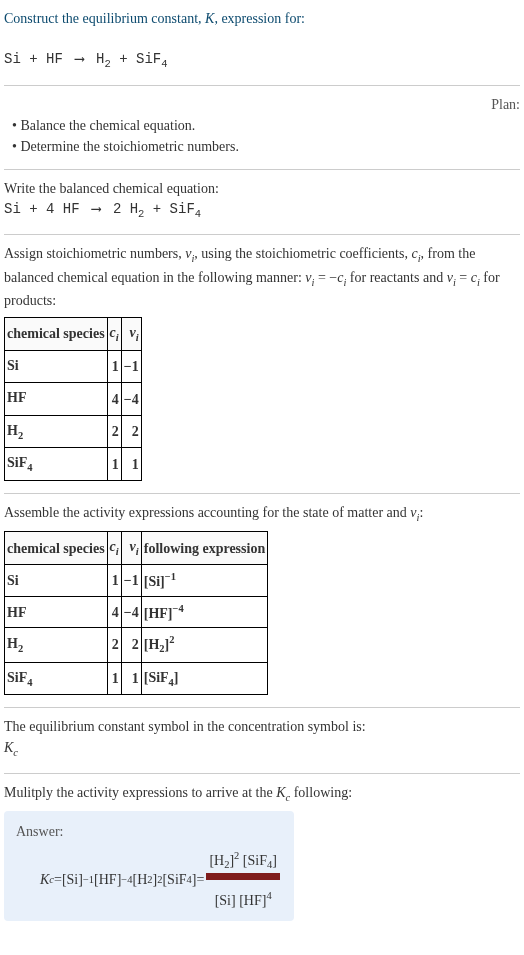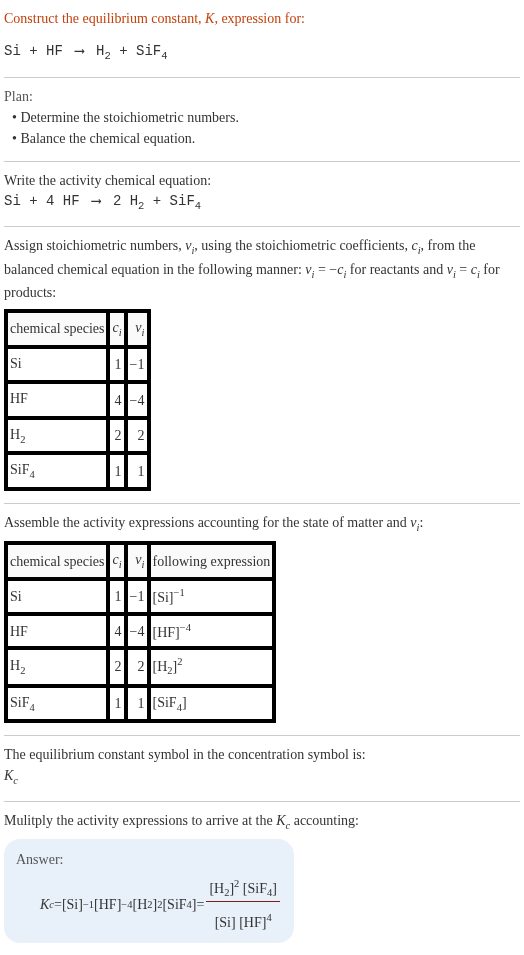--- a/index.html
+++ b/index.html
@@ -7,56 +7,56 @@
       font-family: Georgia, 'Times New Roman', serif;
       font-size: 14px;
       line-height: 1.5;
       color: #333;
       background: #fff;
       width: 524px;
       padding: 8px 4px;
     }
     .section { margin-bottom: 12px; }
     .divider { border: none; border-top: 1px solid #ccc; margin: 8px 0; }
-    .title { color: #c2410c; margin-bottom: 12px; }
+    .title { color: #0c4a6e; margin-bottom: 20px; }
     .equation { margin-bottom: 4px; font-family: Liberation Mono, monospace; }
-    .plan-label { color: #555; }
+    .plan-label { color: #555; text-align: right; }
     .plan-item { padding-left: 8px; }
     table {
       border-collapse: collapse;
       margin-top: 6px;
     }
     td, th {
-      border: 4px solid #000000;
+      border: 1px solid #000000;
       padding: 4px 2px;
       text-align: left;
-      font-weight: normal;
+      font-weight: bold;
       vertical-align: middle;
     }
     th { background: #fafafa; }
     .num { text-align: right; }
     .italic { font-style: italic; }
     .sub { vertical-align: sub; font-size: 0.75em; }
     .sup { vertical-align: super; font-size: 0.75em; }
     .arrow { display: inline-block; padding: 0 4px; }
     .answer-box {
       background: #e8f0fa;
-      border-radius: 16px;
+      border-radius: 4px;
       padding: 10px 12px;
       display: inline-block;
       margin-top: 6px;
     }
     .answer-label { color: #555; margin-bottom: 6px; }
     .frac {
       display: inline-block;
       vertical-align: middle;
       text-align: center;
       margin: 0 2px;
     }
-    .frac .num-top { border-bottom: 1px solid #7f1d1d; padding: 0 3px; display: block; }
+    .frac .num-top { border-bottom: 7px solid #7f1d1d; padding: 0 3px; display: block; }
     .frac .den { padding: 0 3px; display: block; margin-top: 8px; }
     .kc-line { display: flex; align-items: center; padding-left: 24px; }
   </style>
 </head>
 <body>
 
 <div class="section">
   <div class="title">
     <span>Construct the equilibrium constant, </span><span class="italic">K</span><span>, expression for:</span>
   </div>
@@ -64,28 +64,28 @@
     <span>Si + HF</span>
     <span class="arrow">⟶</span>
     <span>H</span><span class="sub">2</span><span> + SiF</span><span class="sub">4</span>
   </div>
 </div>
 
 <hr class="divider">
 
 <div class="section">
   <div class="plan-label">Plan:</div>
+  <div class="plan-item">• Balance the chemical equation.</div>
   <div class="plan-item">• Determine the stoichiometric numbers.</div>
-  <div class="plan-item">• Balance the chemical equation.</div>
-</div>
-
-<hr class="divider">
-
-<div class="section">
-  <div>Write the activity chemical equation:</div>
+</div>
+
+<hr class="divider">
+
+<div class="section">
+  <div>Write the balanced chemical equation:</div>
   <div class="equation">
     <span>Si + 4 HF</span>
     <span class="arrow">⟶</span>
     <span>2 H</span><span class="sub">2</span><span> + SiF</span><span class="sub">4</span>
   </div>
 </div>
 
 <hr class="divider">
 
 <div class="section">
@@ -169,21 +169,21 @@
 
 <div class="section">
   <div>The equilibrium constant symbol in the concentration symbol is:</div>
   <div><span class="italic">K</span><span class="sub italic">c</span></div>
 </div>
 
 <hr class="divider">
 
 <div class="section">
   <div>
-    <span>Mulitply the activity expressions to arrive at the </span><span class="italic">K</span><span class="sub italic">c</span><span> accounting:</span>
+    <span>Mulitply the activity expressions to arrive at the </span><span class="italic">K</span><span class="sub italic">c</span><span> following:</span>
   </div>
   <div class="answer-box">
     <div class="answer-label">Answer:</div>
     <div class="kc-line">
       <span class="italic">K</span>
         <span class="sub italic">c</span>
       <span> = </span>
       <span>[Si]</span>
         <span class="sup">−1</span>
       <span> [HF]</span>

